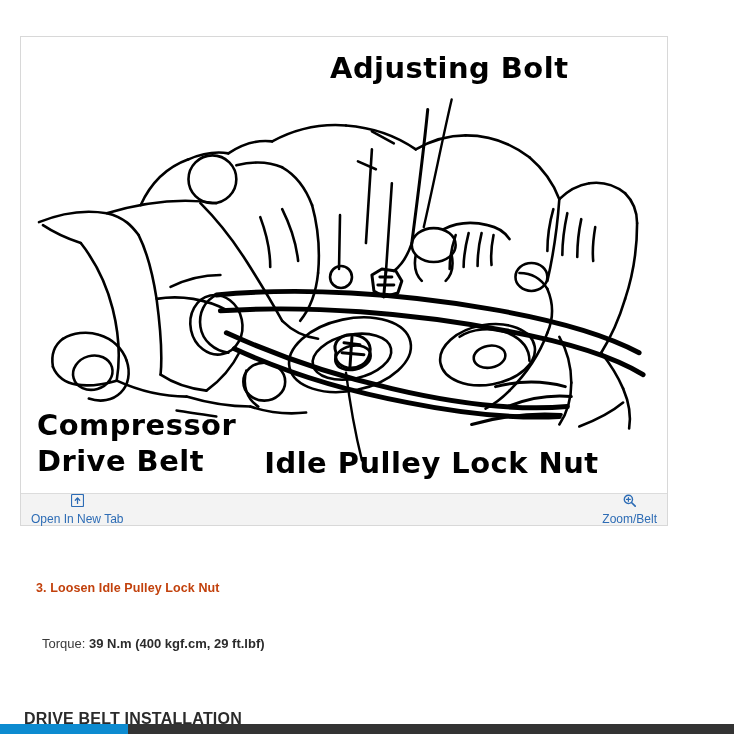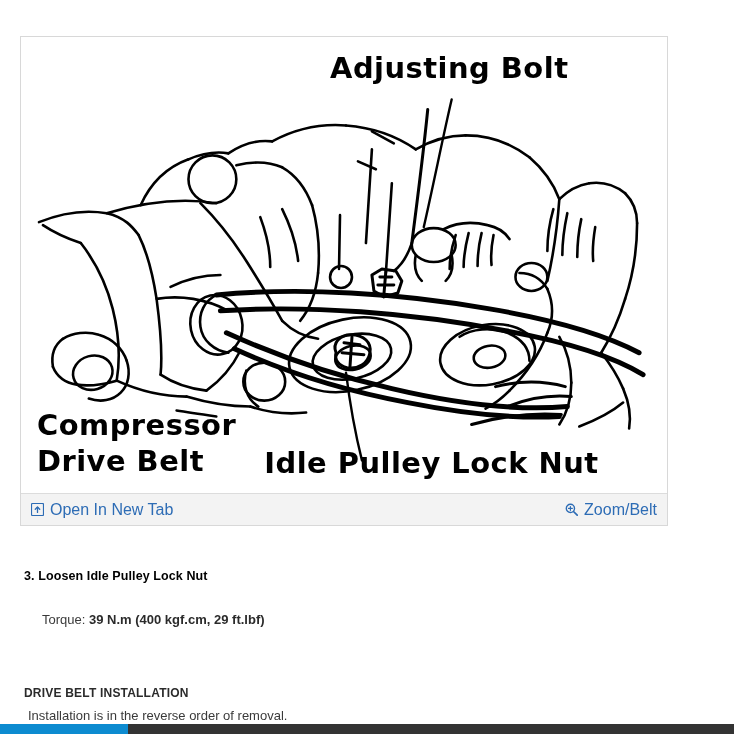--- a/index.html
+++ b/index.html
@@ -58,25 +58,26 @@
     align-items: center;
     justify-content: space-between;
     padding: 0 10px;
     box-sizing: border-box;
   }
   .tool-link {
     display: inline-flex;
     align-items: center;
     gap: 6px;
     color: #2d6cb5;
-    font-size: 16px;
+    font-size: 12px;
     line-height: 1;
     text-decoration: none;
     cursor: pointer;
     white-space: nowrap;
+    flex-direction: column;
   }
   .tool-link .glyph {
     display: inline-flex;
     align-items: center;
     justify-content: center;
     width: 13px;
     height: 13px;
     flex: 0 0 auto;
   }
   .tool-link .glyph svg { display: block; }
@@ -86,35 +87,35 @@
     position: absolute;
     left: 0;
     top: 502px;
     right: 0;
     padding: 0 24px;
     box-sizing: border-box;
   }
   .step-heading {
     font-size: 12.5px;
     font-weight: bold;
-    color: #000000;
-    margin: 0;
+    color: #c2410c;
+    margin: 12px;
     padding: 0;
     letter-spacing: 0.1px;
   }
   .torque-line {
     font-size: 13px;
     color: #3a3a3a;
     margin: 0;
     padding: 0;
     padding-left: 18px;
   }
   .torque-line b { font-weight: bold; color: #2b2b2b; }
   .section-heading {
-    font-size: 12px;
+    font-size: 16px;
     font-weight: bold;
     color: #2b2b2b;
     margin: 0;
     padding: 0;
     letter-spacing: 0.2px;
   }
   .body-line {
     font-size: 13px;
     color: #3a3a3a;
     margin: 0;

